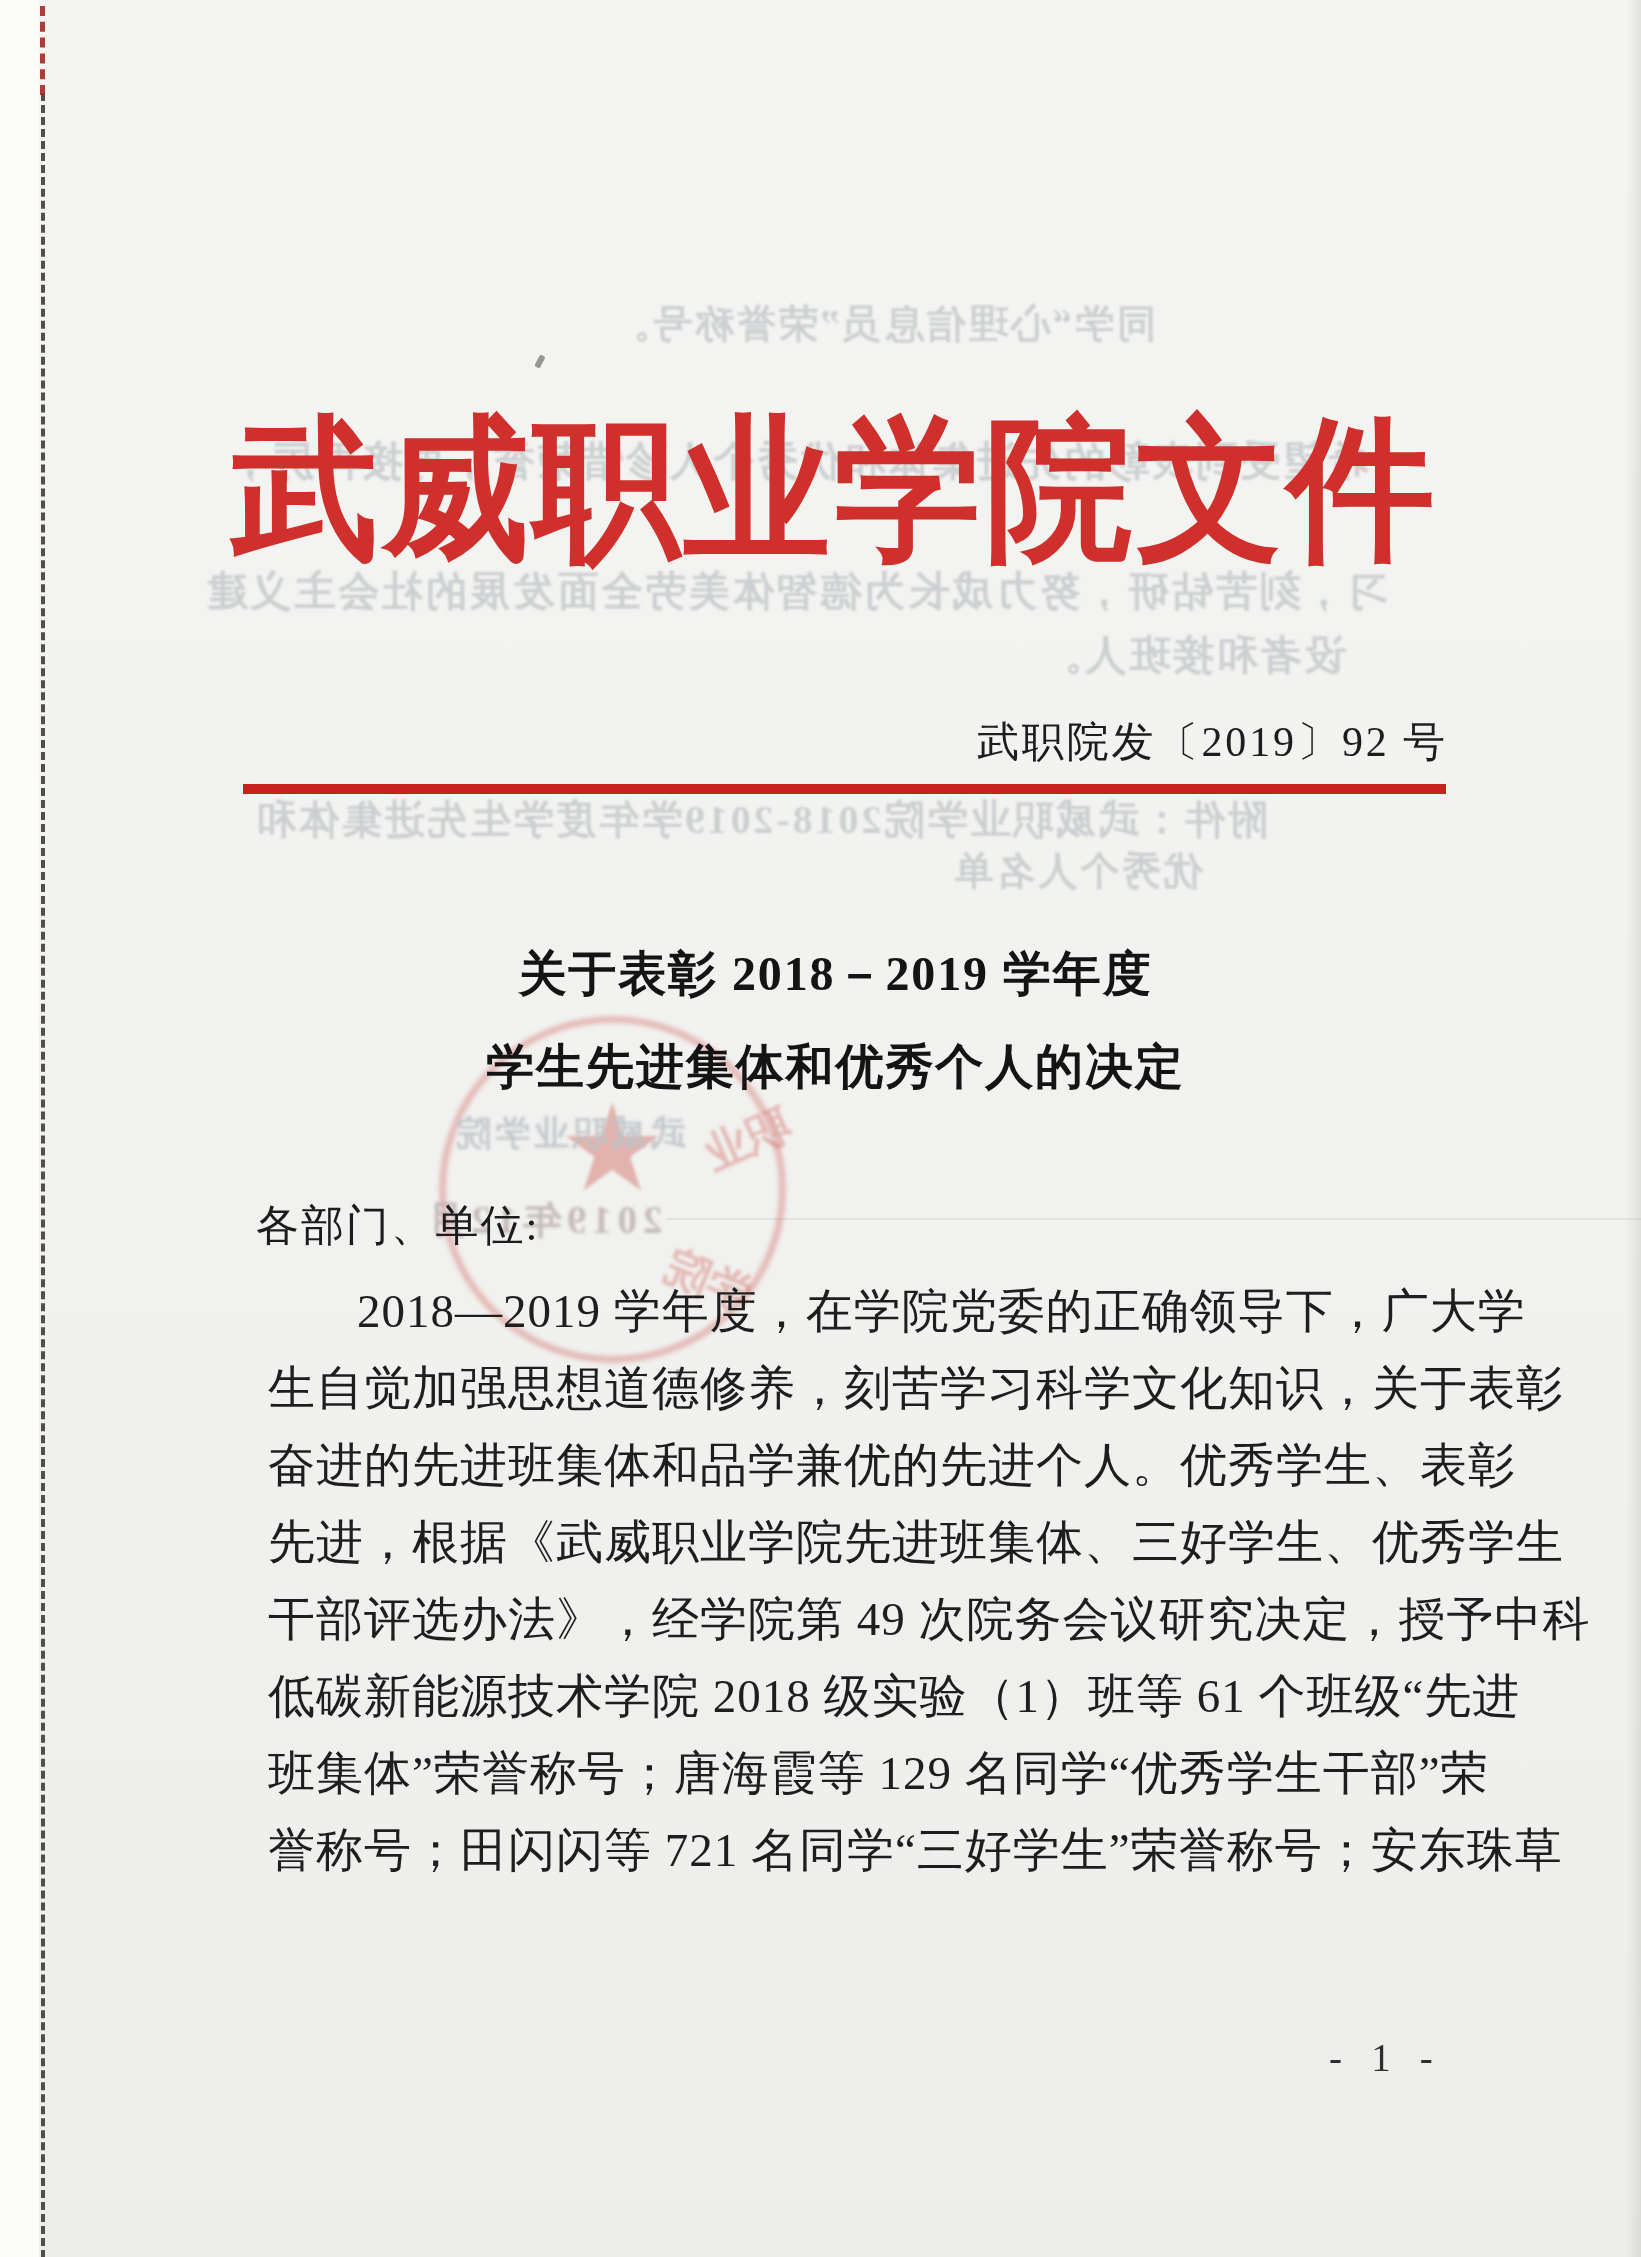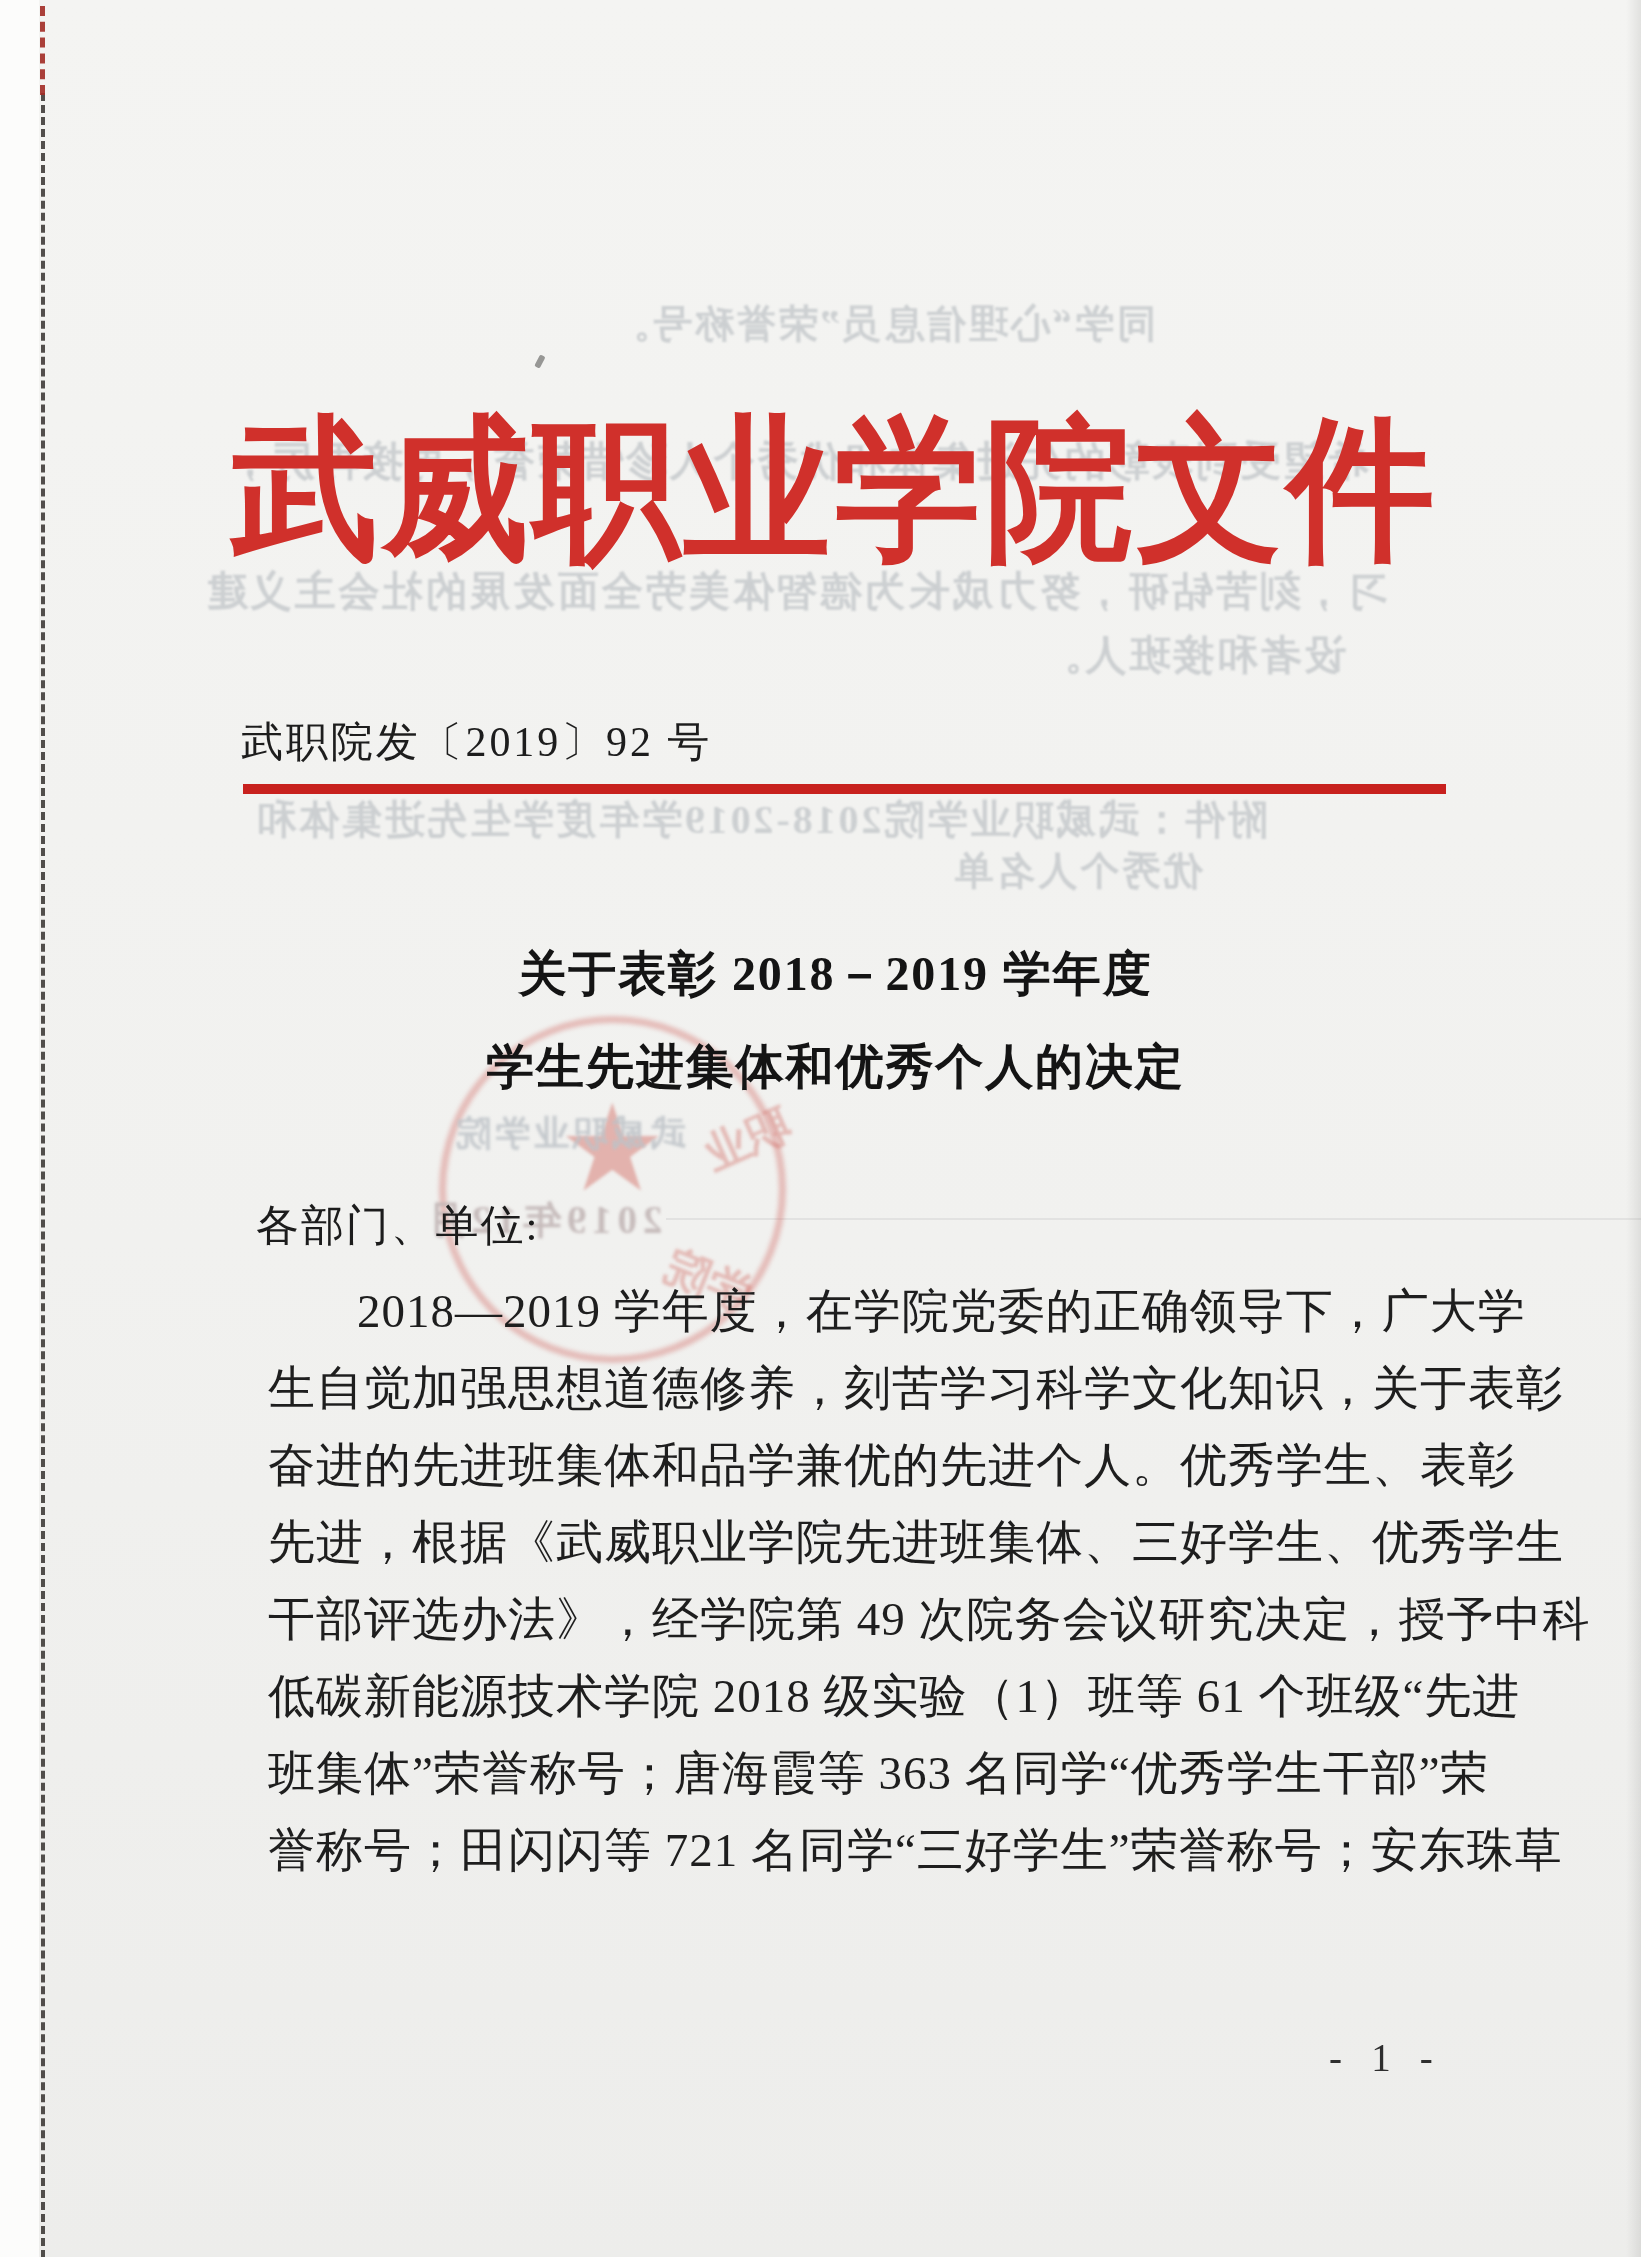--- a/index.html
+++ b/index.html
@@ -51,21 +51,21 @@
   .seal-char-r{left:703px;top:1110px;transform:scaleX(-1) rotate(24deg);}
   .seal-char-b{left:664px;top:1251px;transform:scaleX(-1) rotate(-22deg);}
 
   
   .org-title{
     position:absolute;left:214px;top:388px;width:1241px;text-align:center;
     font-size:147px;line-height:193px;font-weight:bold;color:#d0302b;
     letter-spacing:3.9px;white-space:nowrap;transform:scaleY(1.06);transform-origin:top;
   }
   .doc-number{
-    position:absolute;left:241px;top:714px;width:1207px;text-align:left;
+    position:absolute;left:241px;top:714px;width:1207px;text-align:right;
     font-size:42px;color:#1d1d1d;letter-spacing:2.9px;white-space:nowrap;
   }
   .red-rule{position:absolute;left:243px;top:784px;width:1203px;height:9.7px;background:#c8211e;}
   .doc-title{position:absolute;left:232px;width:1207px;text-align:center;font-weight:bold;color:#141414;font-size:48px;white-space:nowrap;letter-spacing:1.9px;}
   .doc-title-1{top:942px;}
   .doc-title-2{top:1035px;}
   .salutation{position:absolute;left:256px;top:1197px;font-size:43px;color:#1c1c1c;white-space:nowrap;letter-spacing:1.9px;}
   .body-block{position:absolute;left:268px;top:1273px;width:1188px;font-size:47px;line-height:77px;color:#1e1e1e;}
   .body-line{white-space:nowrap;letter-spacing:1px;}
   .body-line.indent{padding-left:89px;}
@@ -107,20 +107,20 @@
 
   <div class="salutation">各部门、单位:</div>
 
   <div class="body-block">
     <div class="body-line indent">2018—2019 学年度，在学院党委的正确领导下，广大学</div>
     <div class="body-line">生自觉加强思想道德修养，刻苦学习科学文化知识，关于表彰</div>
     <div class="body-line">奋进的先进班集体和品学兼优的先进个人。优秀学生、表彰</div>
     <div class="body-line">先进，根据《武威职业学院先进班集体、三好学生、优秀学生</div>
     <div class="body-line">干部评选办法》，经学院第 49 次院务会议研究决定，授予中科</div>
     <div class="body-line">低碳新能源技术学院 2018 级实验（1）班等 61 个班级“先进</div>
-    <div class="body-line">班集体”荣誉称号；唐海霞等 363 名同学“优秀学生干部”荣</div>
+    <div class="body-line">班集体”荣誉称号；唐海霞等 129 名同学“优秀学生干部”荣</div>
     <div class="body-line">誉称号；田闪闪等 721 名同学“三好学生”荣誉称号；安东珠草</div>
   </div>
 
   <div class="page-number">- 1 -</div>
 
 </div>
 
 
 </body></html>

